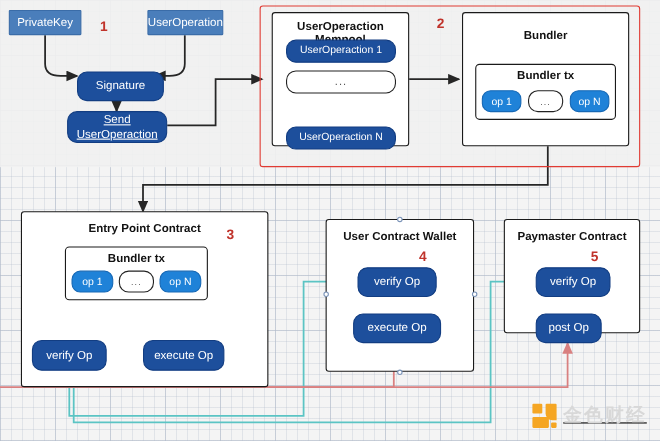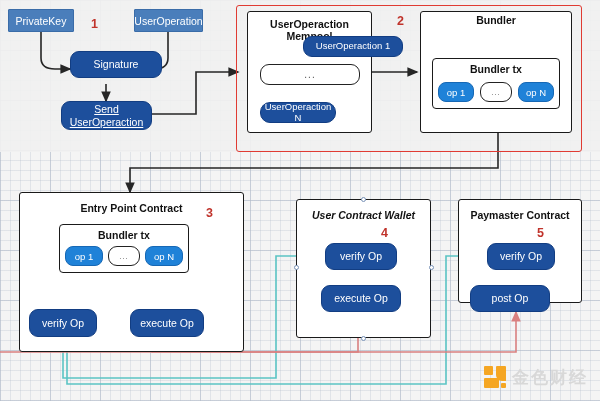--- a/index.html
+++ b/index.html
@@ -61,21 +61,21 @@
   }
   .num{
     position:absolute;color:#c0332b;font-size:12.5px;font-weight:bold;
   }
   
   .handle{
     position:absolute;width:5px;height:5px;border-radius:50%;
     background:#ffffff;border:1px solid #7a93b8;box-sizing:border-box;
   }
   
-  .watermark{position:absolute;display:flex;gap:6px;}
+  .watermark{position:absolute;display:flex;align-items:center;gap:6px;text-decoration:underline;}
   .wm-logo{position:relative;width:22px;height:22px;}
   .wm-logo i{position:absolute;display:block;background:#f5a623;}
   .wm-a{left:0;top:0;width:9px;height:9px;border-radius:1px;}
   .wm-b{left:12px;top:0;width:10px;height:15px;border-radius:1px 1px 0 6px;}
   .wm-c{left:0;top:12px;width:15px;height:10px;border-radius:1px;}
   .wm-d{left:17px;top:17px;width:5px;height:5px;border-radius:1px;}
   .wm-text{
     font-family:"DejaVu Sans",sans-serif;font-size:17px;font-weight:bold;
     color:#d8d8d8;letter-spacing:2px;
   }
@@ -128,42 +128,42 @@
       <path d="M152,338 L152,352 L0,352"></path>
       <path d="M152,338 L152,352 L358,352 L358,312" marker-end="url(#ah-salmon)"></path>
       <path d="M152,352 L516,352 L516,312" marker-end="url(#ah-salmon)"></path>
     </g>
   </svg>
 
   <div class="node rect-blue" style="left:134px;top:9px;width:69px;height:23px;">UserOperation</div>
 
   <div class="node rect-blue" style="left:8px;top:9px;width:66px;height:23px;">PrivateKey</div>
 
-  <div class="node pill-navy" style="left:70px;top:51px;width:92px;height:27px;">Signature</div>
+  <div class="node pill-navy" style="left:70px;top:65px;width:79px;height:27px;">Signature</div>
 
   <div class="node pill-navy" style="left:61px;top:101px;width:91px;height:29px;">
     <span style="white-space:pre-line;text-decoration:underline;">Send
 UserOperaction</span>
   </div>
 
   <div class="num" style="left:91px;top:17px;">1</div>
 
   <div class="redbox" style="left:236px;top:5px;width:346px;height:147px;"></div>
 
   <div class="num" style="left:397px;top:14px;">2</div>
 
   <div class="group" style="left:247px;top:11px;width:125px;height:122px;">
     <div class="group-title" style="top:6px;">UserOperaction Mempool</div>
   </div>
-  <div class="node pill-navy" style="left:260px;top:36px;width:100px;height:21px;font-size:9.5px;margin-left:43px;">UserOperaction 1</div>
+  <div class="node pill-navy" style="left:260px;top:36px;width:100px;height:21px;font-size:9.5px;">UserOperaction 1</div>
   <div class="node pill-empty" style="left:260px;top:64px;width:100px;height:21px;">...</div>
-  <div class="node pill-navy" style="left:260px;top:102px;width:76px;height:21px;font-size:9.5px;border-radius:10px;">UserOperaction N</div>
+  <div class="node pill-navy" style="left:260px;top:115px;width:100px;height:21px;font-size:9.5px;">UserOperaction N</div>
 
   <div class="group" style="left:420px;top:11px;width:152px;height:122px;">
-    <div class="group-title" style="top:2px;">Bundler</div>
+    <div class="group-title" style="top:14px;">Bundler</div>
   </div>
   <div class="group-inner" style="left:432px;top:58px;width:128px;height:51px;">
     <div class="group-title" style="top:4px;">Bundler tx</div>
   </div>
   <div class="node pill-blue" style="left:438px;top:82px;width:36px;height:20px;">op 1</div>
   <div class="node pill-empty" style="left:480px;top:82px;width:32px;height:20px;font-size:8px;">...</div>
   <div class="node pill-blue" style="left:518px;top:82px;width:36px;height:20px;">op N</div>
 
   <div class="group" style="left:19px;top:192px;width:225px;height:160px;">
     <div class="group-title" style="top:9px;">Entry Point Contract</div>
@@ -173,40 +173,40 @@
   <div class="group-inner" style="left:59px;top:224px;width:130px;height:49px;">
     <div class="group-title" style="top:4px;">Bundler tx</div>
   </div>
   <div class="node pill-blue" style="left:65px;top:246px;width:38px;height:20px;">op 1</div>
   <div class="node pill-empty" style="left:108px;top:246px;width:32px;height:20px;font-size:8px;">...</div>
   <div class="node pill-blue" style="left:145px;top:246px;width:38px;height:20px;">op N</div>
 
   <div class="node pill-navy" style="left:29px;top:309px;width:68px;height:28px;">verify Op</div>
   <div class="node pill-navy" style="left:130px;top:309px;width:74px;height:28px;">execute Op</div>
 
-  <div class="group" style="left:296px;top:199px;width:135px;height:139px;font-style:italic;">
+  <div class="group" style="left:296px;top:199px;width:135px;height:139px;">
     <div class="group-title" style="top:9px;">User Contract Wallet</div>
   </div>
   <div class="num" style="left:381px;top:226px;">4</div>
 
   <div class="node pill-navy" style="left:325px;top:243px;width:72px;height:27px;">verify Op</div>
   <div class="node pill-navy" style="left:321px;top:285px;width:80px;height:27px;">execute Op</div>
 
   <div class="handle" style="left:361px;top:197px;"></div>
   <div class="handle" style="left:294px;top:265px;"></div>
   <div class="handle" style="left:429px;top:265px;"></div>
   <div class="handle" style="left:361px;top:336px;"></div>
 
   <div class="group" style="left:458px;top:199px;width:124px;height:104px;">
     <div class="group-title" style="top:9px;">Paymaster Contract</div>
   </div>
   <div class="num" style="left:537px;top:226px;">5</div>
 
   <div class="node pill-navy" style="left:487px;top:243px;width:68px;height:27px;">verify Op</div>
-  <div class="node pill-navy" style="left:470px;top:285px;width:80px;height:27px;">post Op</div>
+  <div class="node pill-navy" style="left:487px;top:285px;width:60px;height:27px;">post Op</div>
 
   <div class="watermark" style="left:484px;top:366px;">
     <span class="wm-logo">
       <i class="wm-a"></i>
         <i class="wm-b"></i>
         <i class="wm-c"></i>
         <i class="wm-d"></i>
     </span>
     <span class="wm-text">金色财经</span>
   </div>

